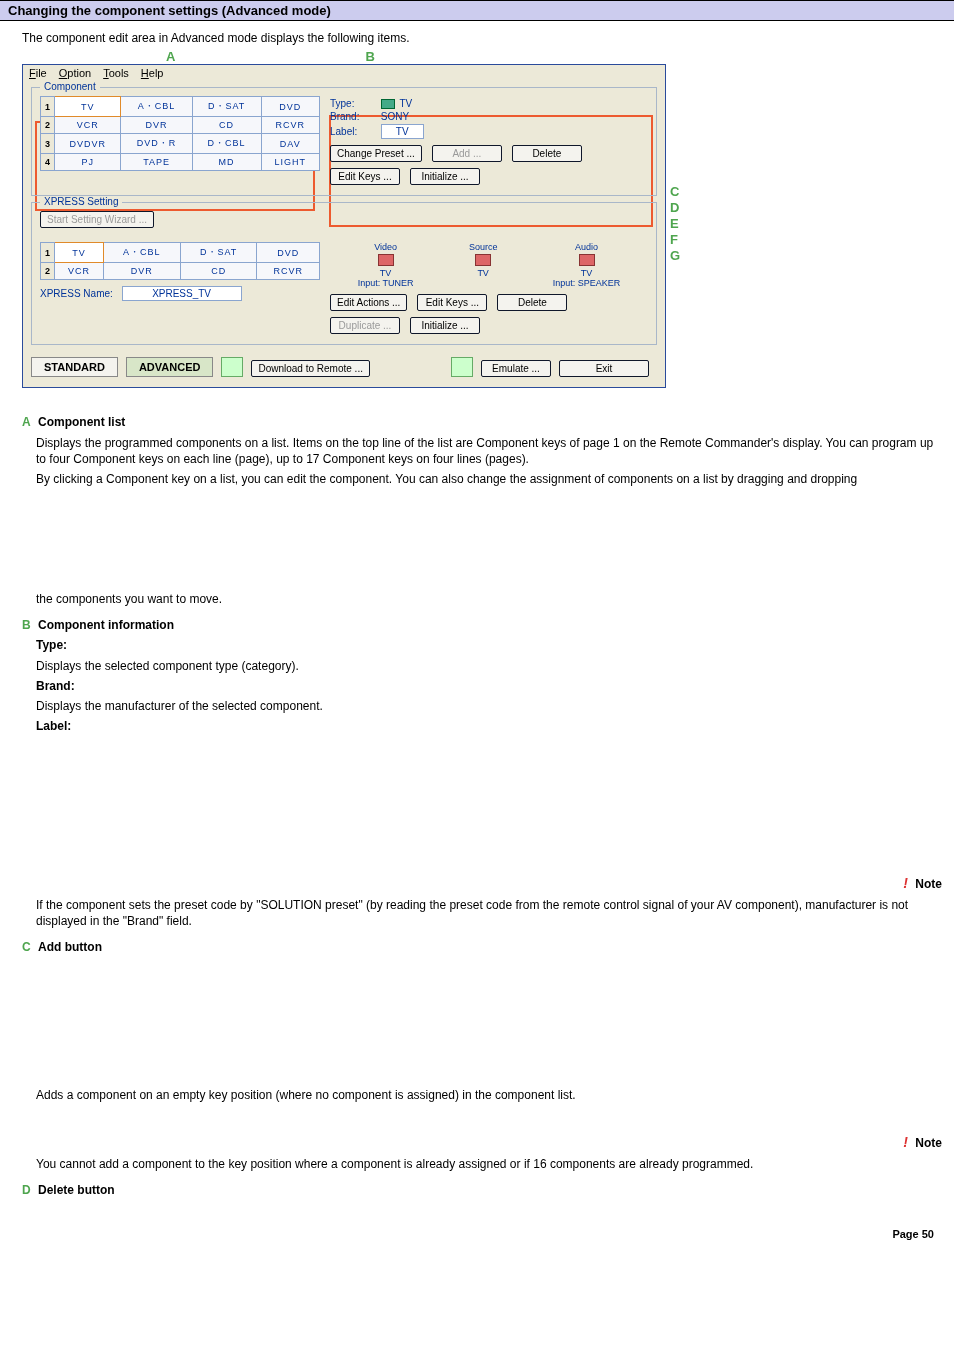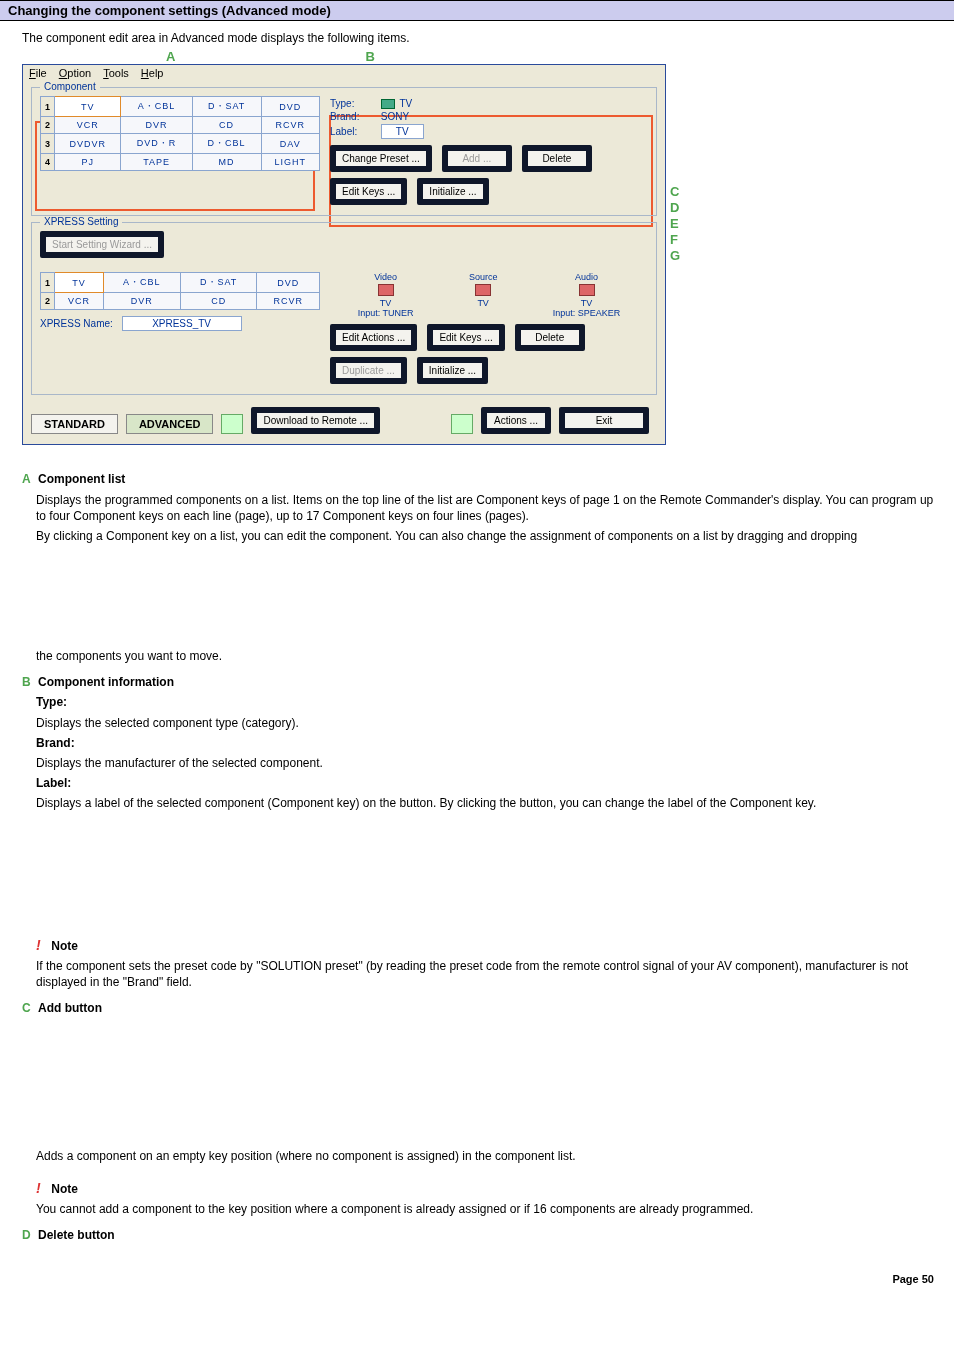--- a/index.html
+++ b/index.html
@@ -109,21 +109,21 @@
     background: #ece9d8;
     color: #000;
     letter-spacing: 0;
   }
   table.comp-grid td.sel {
     background: #fff;
     border: 1px solid #e08a2a;
   }
   .btn {
     background: #f4f3ee;
-    border: 6px solid #0f172a;
+    border: 1px solid #0f172a;
     border-radius: 2px;
     padding: 2px 6px;
     font-size: 10px;
     color: #000;
     display: inline-block;
     min-width: 70px;
     text-align: center;
   }
   .btn.disabled { color: #9a9a9a; }
   .info-line { margin: 2px 0; color: #003399; font-size: 10px; }
@@ -182,21 +182,21 @@
   }
   
   .content { padding: 16px 12px 0 22px; font-size: 12px; line-height: 1.35; }
   .letter-head { margin-top: 10px; }
   .letter-head .L { color: #4ea54e; font-weight: bold; margin-right: 4px; }
   .letter-head .T { font-weight: bold; }
   .para { padding-left: 14px; margin-top: 4px; }
   .gap { height: 100px; }
   .gap2 { height: 110px; }
   .gap3 { height: 128px; }
-  .note-head { margin-top: 14px; padding-left: 14px; }
+  .note-head { margin-top: 30px; padding-left: 14px; text-align: right; }
   .note-ico {
     display: inline-block; width: 8px; height: 14px;
     color: #d33; font-weight: bold; font-style: italic;
     margin-right: 4px; font-size: 14px;
   }
   .note-head .t { font-weight: bold; }
   .page-num { text-align: right; padding: 30px 20px 10px 0; font-size: 11px; font-weight: bold; }
 </style>
 </head>
 <body>
@@ -353,21 +353,21 @@
     </div>
 
 
     <div class="bottom-bar">
       <span class="tab-btn">STANDARD</span>
       <span class="tab-btn adv">ADVANCED</span>
       <span class="mini-ico"></span>
       <span class="btn">Download to Remote ...</span>
       <span style="flex:1"></span>
       <span class="mini-ico"></span>
-      <span class="btn">Actions ...</span>
+      <span class="btn">Emulate ...</span>
       <span class="btn" style="min-width:90px;">Exit</span>
     </div>
   </div>
 
   <div class="side-letters">
     <span>C</span>
     <span>D</span>
     <span>E</span>
     <span>F</span>
     <span>G</span>
@@ -387,21 +387,20 @@
 
   <div class="letter-head">
     <span class="L">B</span>
     <span class="T">Component information</span>
   </div>
   <div class="para"><b>Type:</b></div>
   <div class="para">Displays the selected component type (category).</div>
   <div class="para"><b>Brand:</b></div>
   <div class="para">Displays the manufacturer of the selected component.</div>
   <div class="para"><b>Label:</b></div>
-  <div class="para">Displays a label of the selected component (Component key) on the button. By clicking the button, you can change the label of the Component key.</div>
 
   <div class="gap2"></div>
   <div class="note-head">
     <span class="note-ico">!</span>
     <span class="t">Note</span>
   </div>
   <div class="para">If the component sets the preset code by "SOLUTION preset" (by reading the preset code from the remote control signal of your AV component), manufacturer is not displayed in the "Brand" field.</div>
 
   <div class="letter-head">
     <span class="L">C</span>

